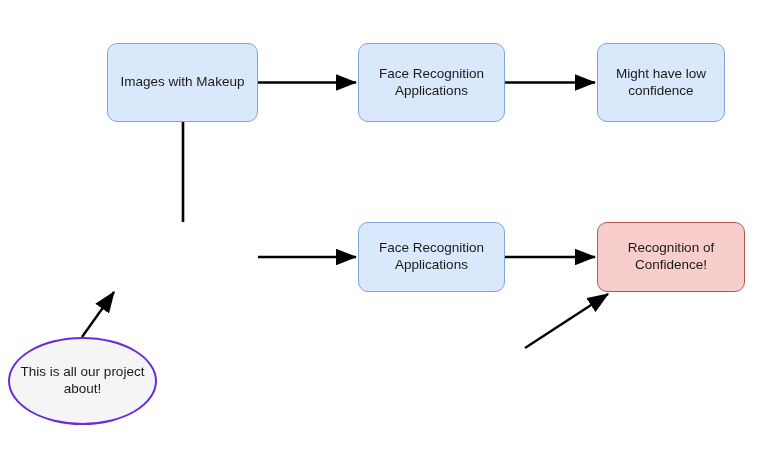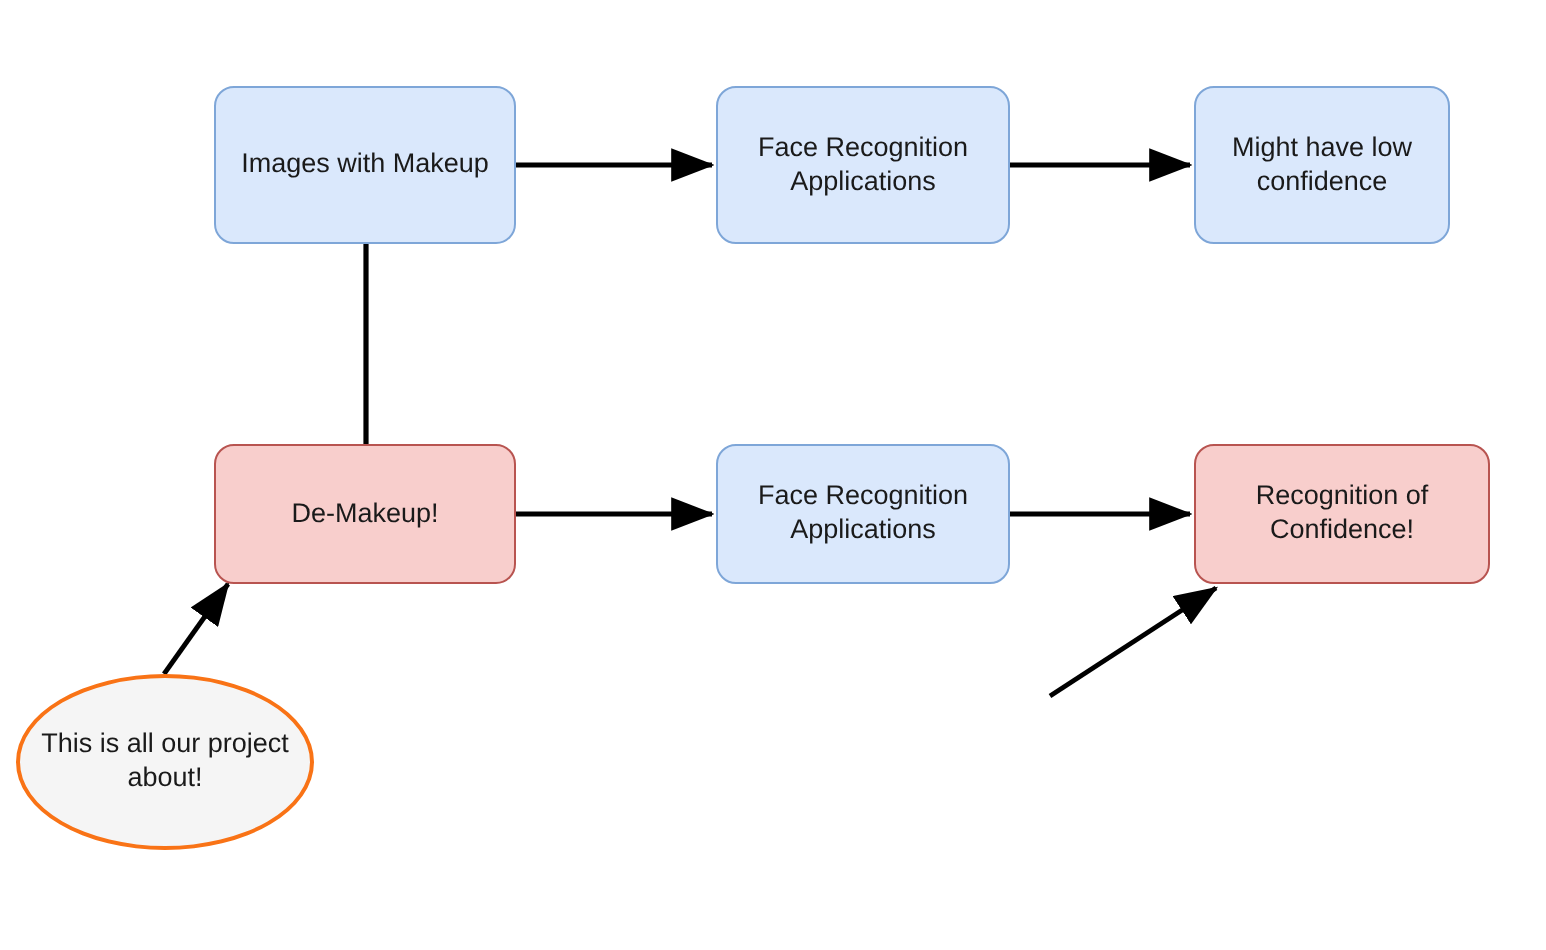--- a/index.html
+++ b/index.html
@@ -34,21 +34,21 @@
   .box-blue {
     background: #dae8fc;
     border: 1.6px solid #7ea6d8;
   }
   .box-red {
     background: #f8cecc;
     border: 1.8px solid #b85450;
   }
   .ellipse {
     background: #f5f5f5;
-    border: 2px solid #f97316;
+    border: 2px solid #6d28d9;
     border-radius: 50%;
   }
   .ellipse .label {
     display: block;
     width: 170px;
     text-align: center;
   }
   svg.edges {
     position: absolute;
     left: 0;
@@ -93,23 +93,20 @@
   <div class="node box box-blue" style="left:358px; top:43px; width:147px; height:79px;">
     <span>Face Recognition
 Applications</span>
   </div>
 
   <div class="node box box-blue" style="left:597px; top:43px; width:128px; height:79px;">
     <span>Might have low
 confidence</span>
   </div>
 
-  <div class="node box box-red" style="left:107px; top:222px; width:151px; height:70px;">
-    <span>De-Makeup!</span>
-  </div>
 
   <div class="node box box-blue" style="left:358px; top:222px; width:147px; height:70px;">
     <span>Face Recognition
 Applications</span>
   </div>
 
   <div class="node box box-red" style="left:597px; top:222px; width:148px; height:70px;">
     <span>Recognition of
 Confidence!</span>
   </div>

